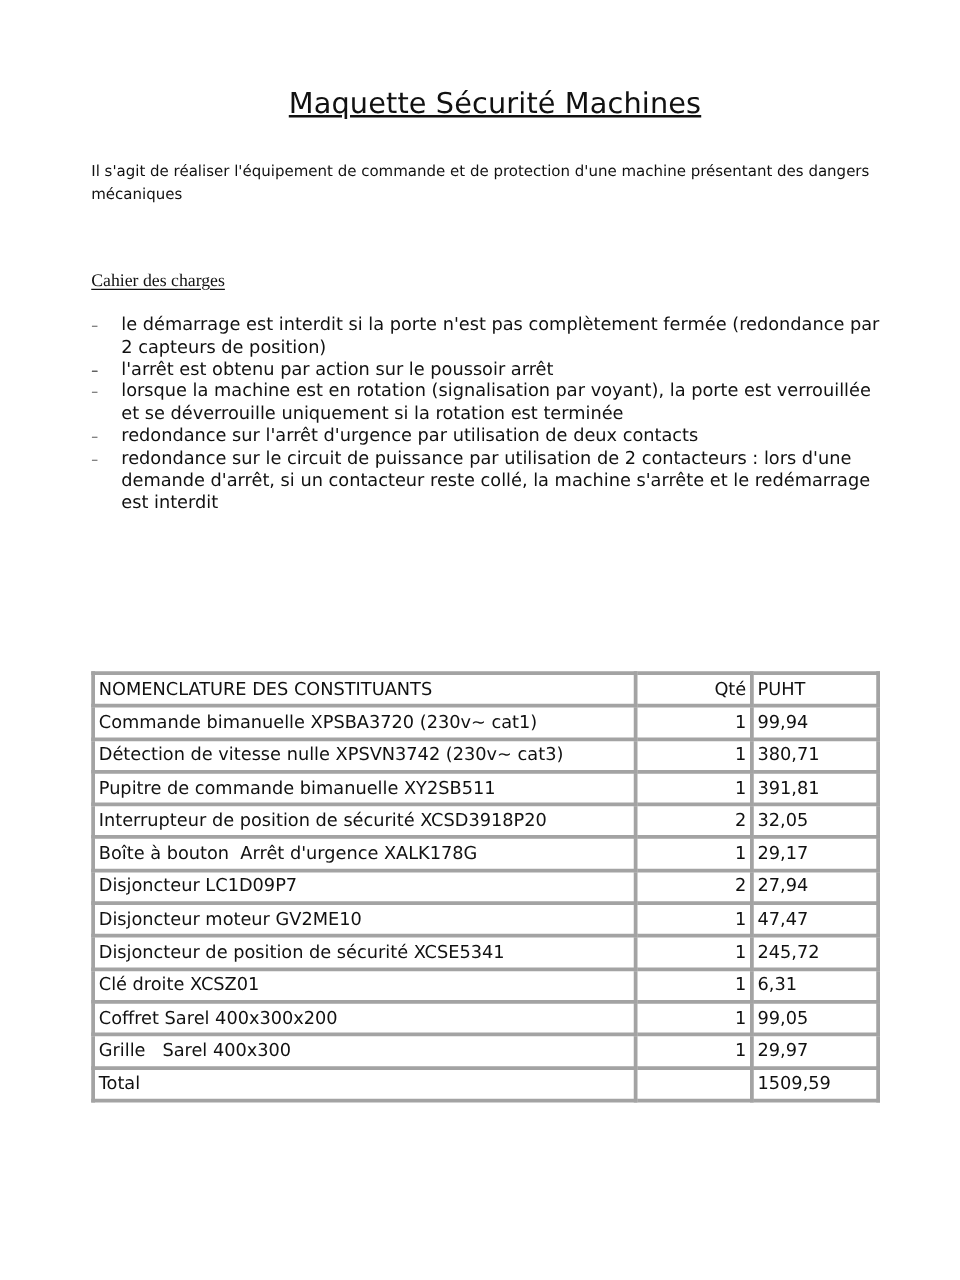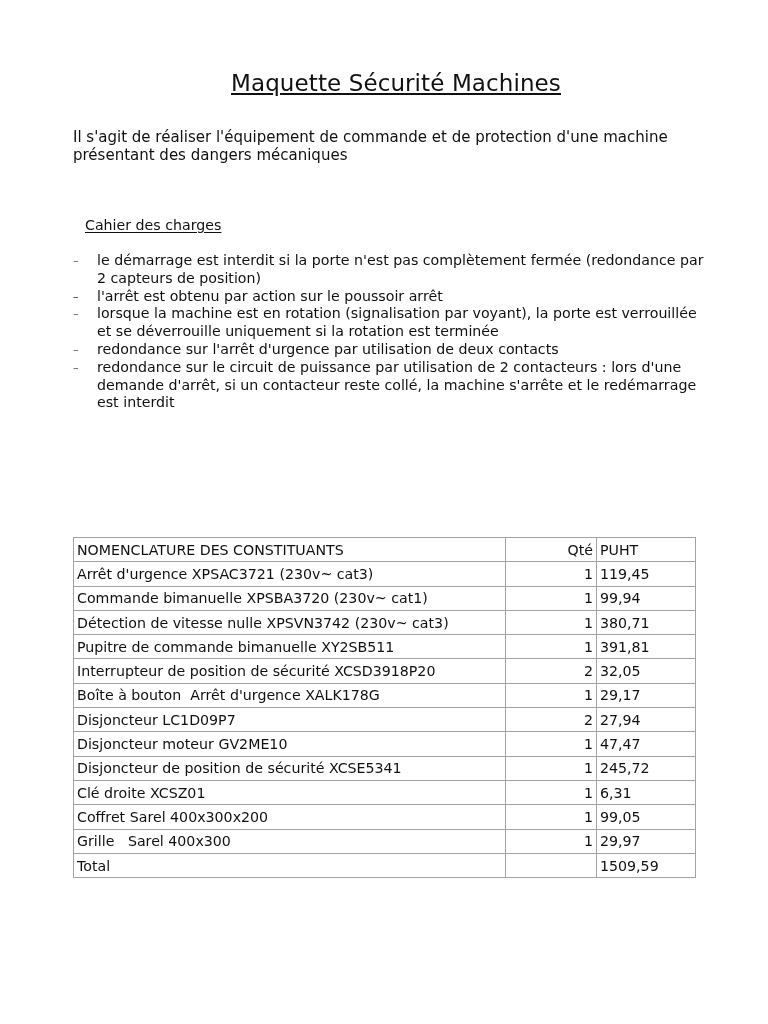--- a/index.html
+++ b/index.html
@@ -7,41 +7,41 @@
     width: 768px; height: 1024px; position: relative; overflow: hidden;
     font-family: "DejaVu Sans", sans-serif; color: #111111;
   }
   .title {
     position: absolute; left: 12px; width: 768px; top: 70px;
     text-align: center; font-size: 23px; text-decoration: underline;
     text-underline-offset: 2px; letter-spacing: 0.1px;
   }
   .intro {
     position: absolute; left: 73px; top: 128px; width: 640px;
-    font-size: 15px; line-height: 18px;
+    font-size: 12px; line-height: 18px;
   }
   .section-title {
-    position: absolute; left: 85px; top: 217px;
-    font-size: 14.2px; text-decoration: underline; text-underline-offset: 2px;
+    position: absolute; left: 73px; top: 217px;
+    font-size: 14.2px; text-decoration: underline; text-underline-offset: 2px; font-family: Liberation Serif, serif;
   }
   .req-list {
     position: absolute; left: 73px; top: 252px; width: 640px;
     margin: 0; padding: 0; list-style: none;
     font-size: 14.2px; line-height: 17.8px;
   }
   .req-item { position: relative; padding-left: 24px; }
   .req-bullet {
     position: absolute; left: 0; top: 0; color: #555555; font-size: 11px;
   }
   table.nom {
     position: absolute; left: 73px; top: 537px;
     border-collapse: collapse; font-size: 14.2px;
   }
   table.nom td {
-    border: 1px solid #a3a3a3; height: 23.3px; padding: 0 3px;
+    border: 3px solid #a3a3a3; height: 23.3px; padding: 0 3px;
     white-space: nowrap; vertical-align: middle;
   }
   td.c-name { width: 425px; }
   td.c-qty { width: 84px; text-align: right; }
   td.c-price { width: 92px; text-align: left; }
 </style>
 </head>
 <body>
 
 <div class="title">Maquette Sécurité Machines</div>
@@ -75,25 +75,20 @@
     <span>redondance sur le circuit de puissance par utilisation de 2 contacteurs : lors d'une demande d'arrêt, si un contacteur reste collé, la machine s'arrête et le redémarrage est interdit</span>
   </li>
 </ul>
 
 <table class="nom">
   <tbody>
     <tr>
       <td class="c-name">NOMENCLATURE DES CONSTITUANTS</td>
       <td class="c-qty">Qté</td>
       <td class="c-price">PUHT</td>
-    </tr>
-    <tr>
-      <td class="c-name">Arrêt d'urgence XPSAC3721 (230v~ cat3)</td>
-      <td class="c-qty">1</td>
-      <td class="c-price">119,45</td>
     </tr>
     <tr>
       <td class="c-name">Commande bimanuelle XPSBA3720 (230v~ cat1)</td>
       <td class="c-qty">1</td>
       <td class="c-price">99,94</td>
     </tr>
     <tr>
       <td class="c-name">Détection de vitesse nulle XPSVN3742 (230v~ cat3)</td>
       <td class="c-qty">1</td>
       <td class="c-price">380,71</td>

